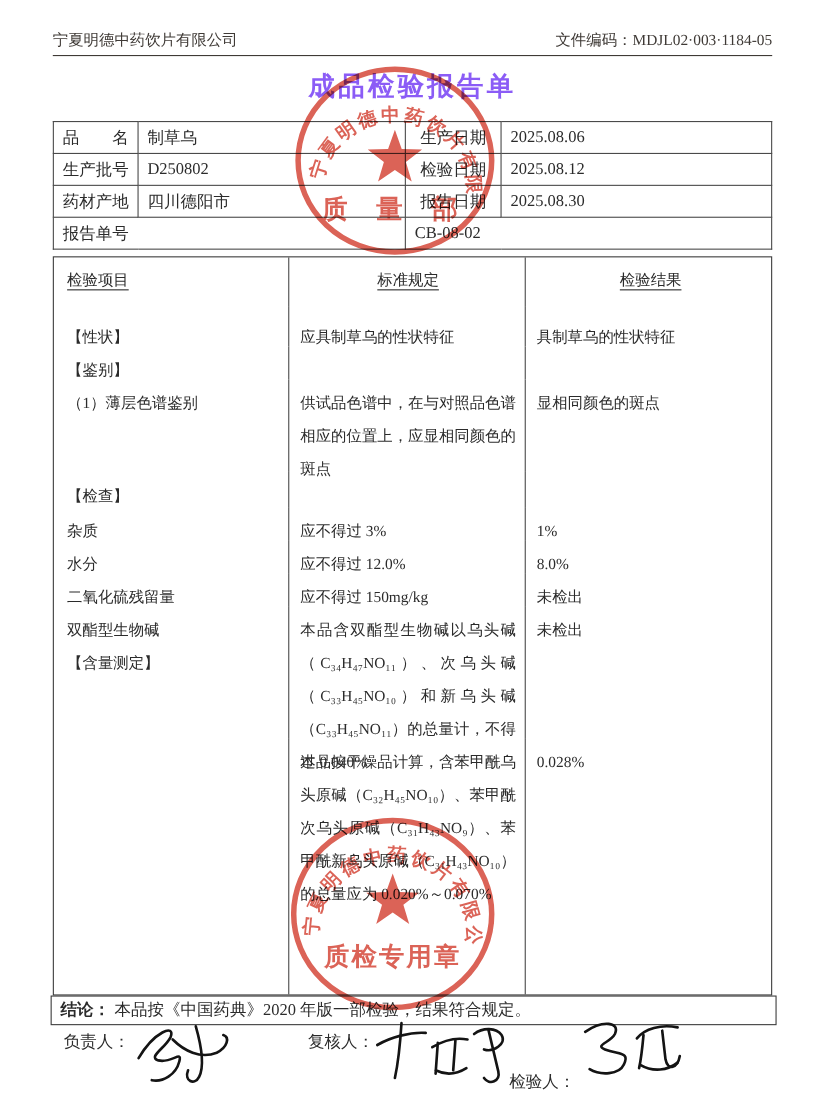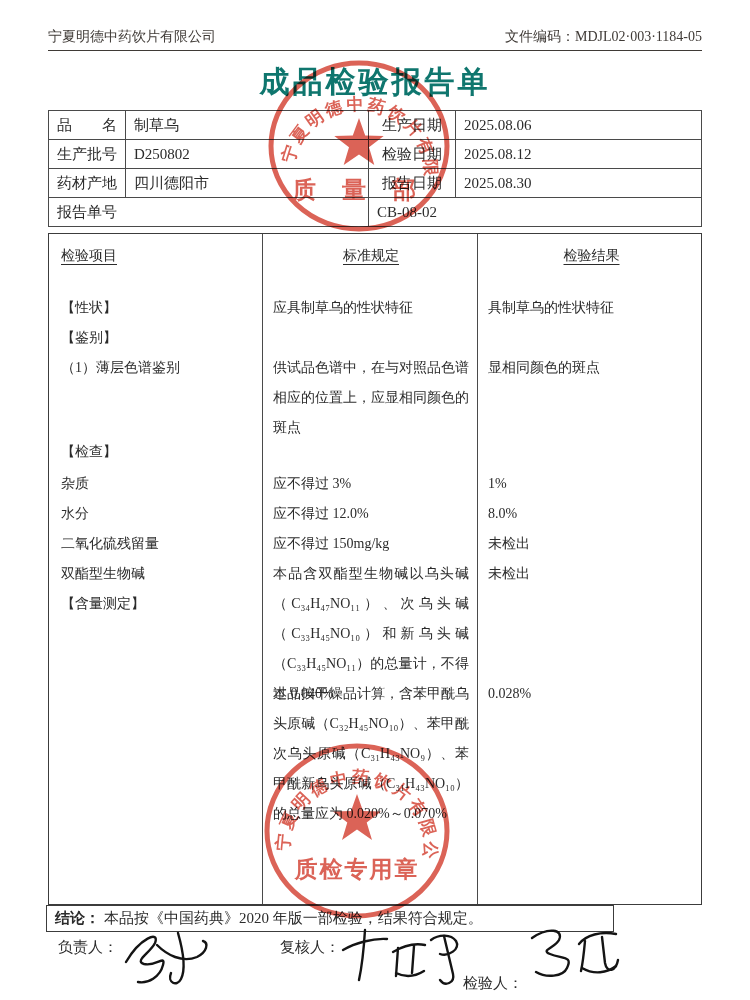--- a/index.html
+++ b/index.html
@@ -3,21 +3,21 @@
 <meta charset="utf-8">
 <style>
   * { margin:0; padding:0; box-sizing:border-box; }
   html,body { background:#ffffff; }
   body { font-family:"Liberation Serif","DejaVu Serif",serif; color:#2b2b2b; }
   .page { position:relative; width:750px; height:1000px; background:#fff; overflow:hidden;padding-left:45px; }
 
   
   .doc-header { position:absolute; left:48px; right:48px; top:28px; display:flex; justify-content:space-between; font-size:14px; color:#3f3a36; }
   .header-rule { position:absolute; left:48px; right:48px; top:50px; border-top:1.5px solid #3f3a36; }
-  .title { position:absolute; left:0; right:0; top:62px; text-align:center; font-size:30px; font-weight:bold; letter-spacing:3px; color:#0f766e; }
+  .title { position:absolute; left:0; right:0; top:62px; text-align:center; font-size:24px; font-weight:bold; letter-spacing:3px; color:#8b5cf6; }
 
   
   .info-table { position:absolute; left:48px; top:110px; width:654px; border:1.5px solid #3c3c3c; border-collapse:collapse; table-layout:fixed; }
   .info-table td { border:1px solid #4a4a4a; height:29px; font-size:15px; padding:2px 8px; vertical-align:middle; }
   .info-label { width:77px; text-align:justify; text-align-last:justify; padding:2px 10px;font-family:Liberation Mono, monospace; }
   .info-val { width:243px; }
   .info-label2 { width:87px; text-align:center; padding:2px 4px; }
   .info-val2 { }
   .report-label { text-align:right; text-align-last:left;margin-top:23px; }
 
@@ -27,21 +27,21 @@
   .c1 { border-right:1px solid #4a4a4a; padding-left:12px; }
   .c2 { border-right:1px solid #4a4a4a; text-align:justify; }
   .c3 { }
   .mhead { padding-top:12px; line-height:20px; }
   .mhead span { text-decoration:underline; text-underline-offset:4px; }
   .mhead.c2, .mhead.c3 { text-align:center; }
   .row-first { padding-top:14px; }
   .item-stack div { line-height:30px; }
 
   
-  .conclusion { position:absolute; left:46px; top:905px; width:568px; height:27px; border:1px solid #3c3c3c; font-size:15px; padding:2px 8px; display:flex; align-items:center; }
+  .conclusion { position:absolute; left:46px; top:905px; width:660px; height:27px; border:1px solid #3c3c3c; font-size:15px; padding:2px 8px; display:flex; align-items:center; }
   .conclusion .lbl { font-weight:bold; margin-right:4px; }
 
   
   .signatures { position:absolute; left:48px; top:938px; width:654px; font-size:15px; }
   .sig-label { position:absolute; top:0; }
   .sig-lead-label { left:10px; }
   .sig-review-label { left:232px; }
   .sig-test-label { left:415px;margin-top:36px; }
   .sig-svg { position:absolute; }
   .sig-svg path { fill:none; stroke:#141414; stroke-width:2.4; stroke-linecap:round; stroke-linejoin:round; }

